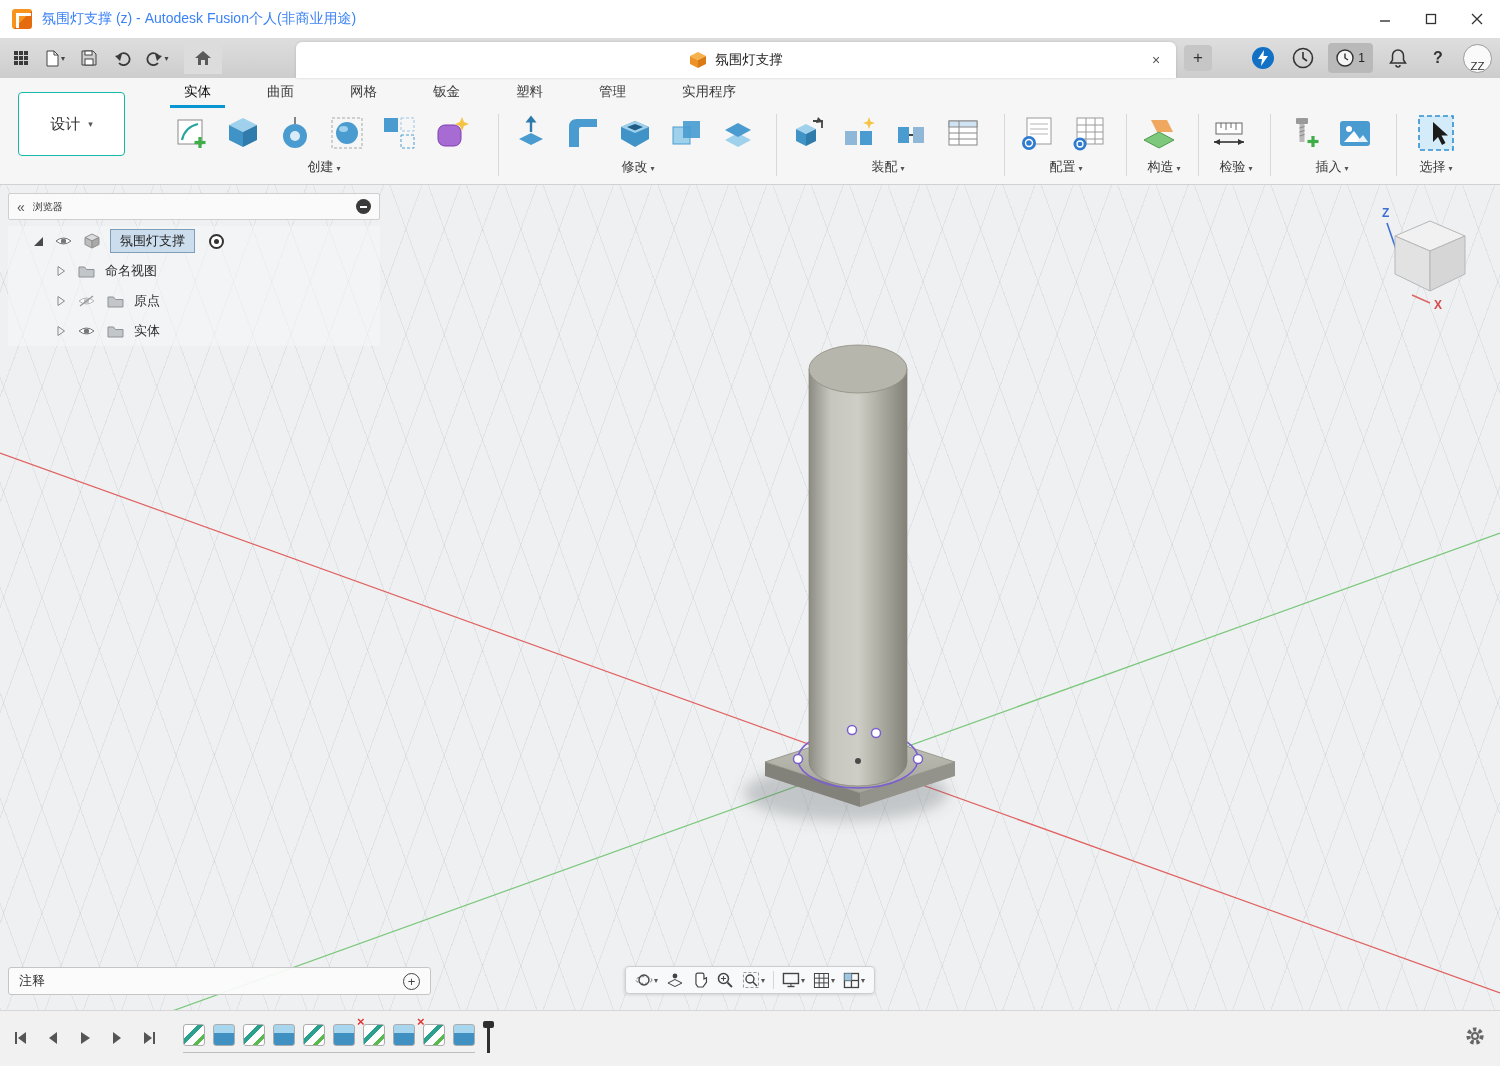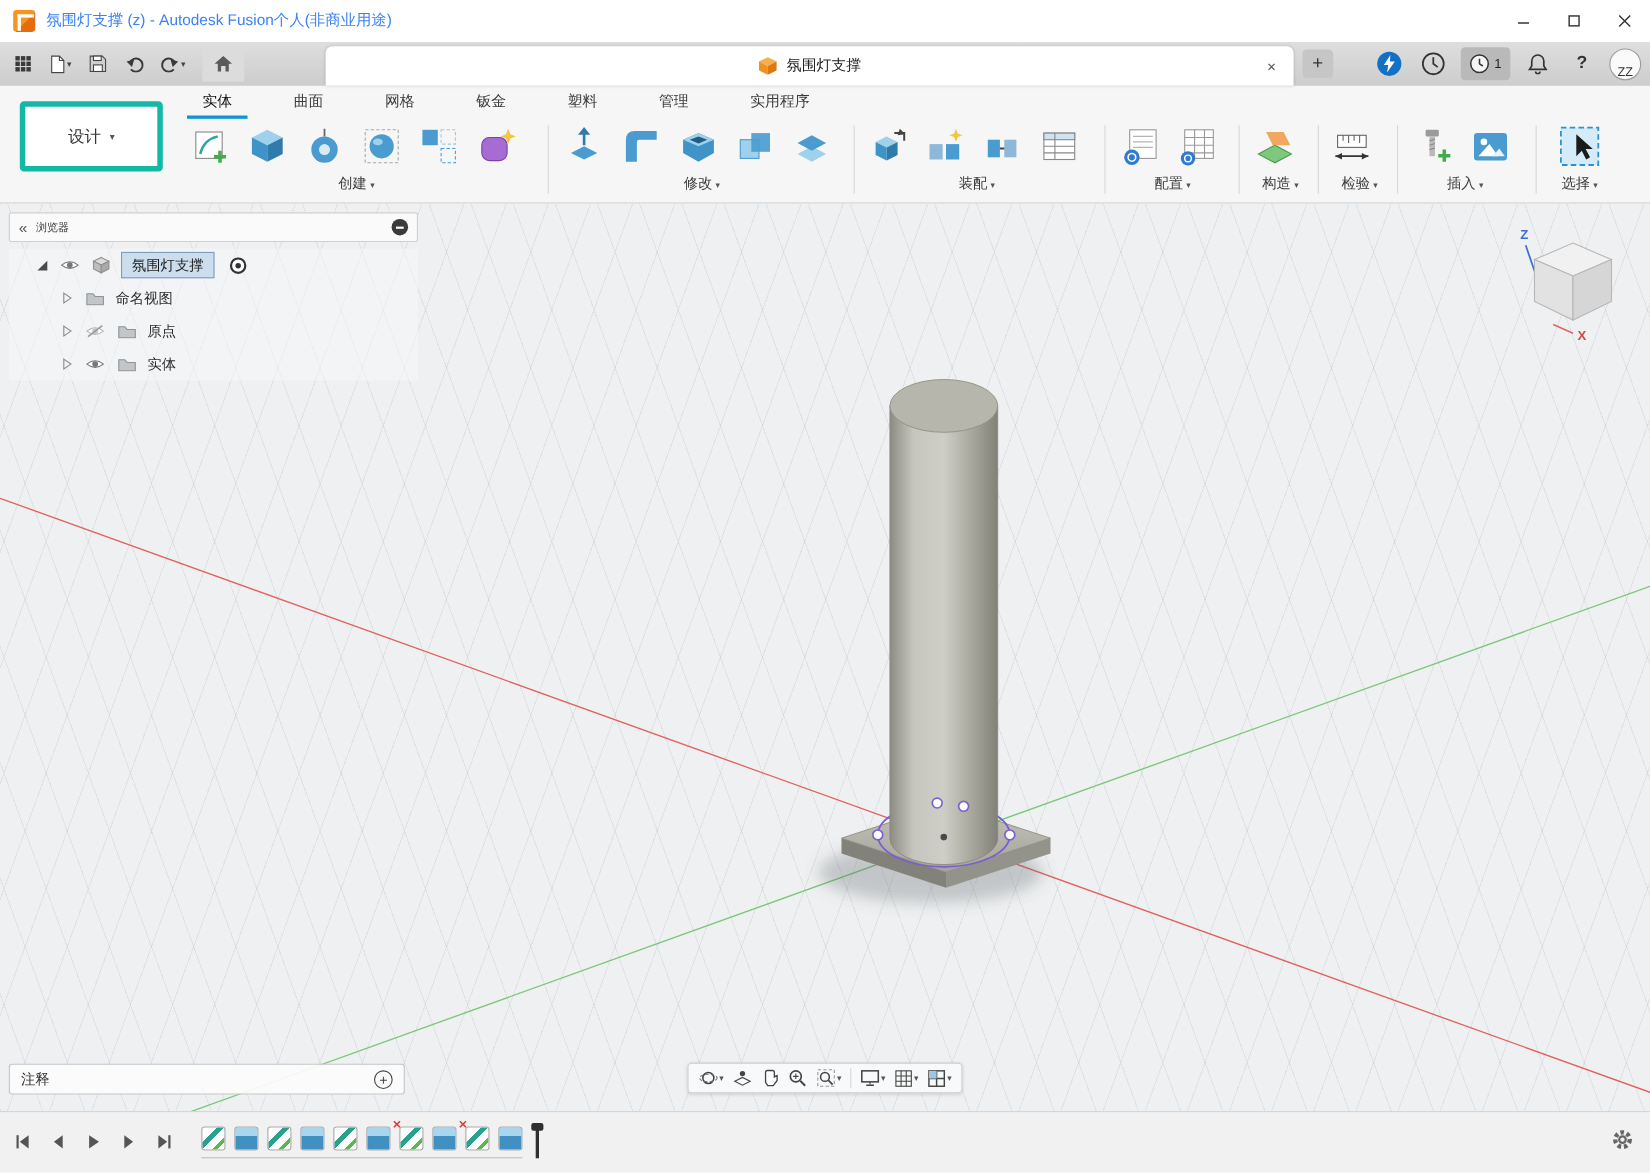--- a/index.html
+++ b/index.html
@@ -26,21 +26,21 @@
   .doc-tab-label{margin-left:8px;font-size:13.5px;color:#222}
   .newtab-btn{position:absolute;left:1184px;top:7px;width:28px;height:26px;background:#c6c6c6;border-radius:4px;display:flex;align-items:center;justify-content:center;font-size:17px;color:#333}
   .ab-right{position:absolute;right:8px;top:0;height:40px;display:flex;align-items:center;gap:10px}
   .clock-chip{display:flex;align-items:center;gap:4px;background:#b9b9b9;border-radius:4px;height:30px;padding:0 8px}
   .clock-badge{font-size:12px;color:#222}
   .avatar{width:29px;height:29px;border-radius:50%;background:#fafafa;border:1px solid #9a9a9a;display:flex;align-items:flex-end;justify-content:center;font-size:11.5px;color:#333}
   .help-glyph{font-size:16px;font-weight:bold;color:#333}
 
   
   .ribbon{position:absolute;top:78px;left:0;right:0;height:107px;background:#f6f6f6;border-bottom:1px solid #cfd1d2;z-index:48}
-  .workspace-btn{position:absolute;left:18px;top:14px;width:130px;height:64px;background:#fff;border:5px solid #14b8a6;border-radius:4px;display:flex;align-items:center;justify-content:center;gap:8px;font-size:15px;color:#333}
+  .workspace-btn{position:absolute;left:18px;top:14px;width:107px;height:64px;background:#fff;border:1px solid #14b8a6;border-radius:4px;display:flex;align-items:center;justify-content:center;gap:8px;font-size:15px;color:#333}
   .ws-caret{font-size:9px;color:#555}
   .ribbon-tabs{position:absolute;left:170px;top:0;height:30px;display:flex}
   .rtab{padding:0 14px;margin-right:28px;line-height:28px;font-size:13.5px;color:#3c3c3c;border-bottom:3px solid transparent}
   .rtab.active{color:#111;border-bottom-color:var(--accent,#0a96d2)}
   .tools{position:absolute;left:0;top:30px;right:0;height:77px}
   .tool-group{position:absolute;top:2px}
   .tool-icons{display:flex;gap:6px}
   .tool-btn{width:46px;height:46px;display:flex;align-items:center;justify-content:center;border-radius:3px}
   .group-label{margin-top:2px;text-align:center;font-size:13px;color:#3a3a3a}
   .group-label .caret{font-size:8px;color:#555;margin-left:3px}
@@ -64,21 +64,21 @@
   .trow{height:30px;display:flex;align-items:center;background:rgba(246,248,249,.55)}
   .tri-exp{width:0;height:0;border-left:9px solid transparent;border-bottom:9px solid #4a4a4a;margin-left:26px}
   .tri-col{margin-left:48px;display:flex}
   .t-icon{margin-left:12px;display:flex}
   .root-label{margin-left:10px;padding:2px 9px;background:#ccdeed;border:1px solid #7d9db8;color:#1f1f1f;font-size:13px}
   .row-label{margin-left:10px;font-size:13px;color:#2d2d2d}
   .radio{margin-left:14px;width:15px;height:15px;border-radius:50%;border:2px solid #333;background:#fff;display:flex;align-items:center;justify-content:center}
   .radio .dot{width:5px;height:5px;border-radius:50%;background:#333}
 
   
-  .comments{position:absolute;left:8px;bottom:15px;width:360px;height:28px;background:rgba(252,252,252,.92);border:1px solid #c5c5c5;border-radius:3px;display:flex;align-items:center;padding:0 10px;z-index:10}
+  .comments{position:absolute;left:8px;bottom:15px;width:423px;height:28px;background:rgba(252,252,252,.92);border:1px solid #c5c5c5;border-radius:3px;display:flex;align-items:center;padding:0 10px;z-index:10}
   .comments-label{font-size:13px;color:#333}
   .plus-circle{margin-left:auto;width:17px;height:17px;border-radius:50%;border:1.5px solid #444;color:#444;display:flex;align-items:center;justify-content:center;font-size:13px;line-height:1}
 
   
   .viewbar{position:absolute;left:50%;transform:translateX(-50%);bottom:16px;height:28px;background:rgba(248,249,250,.95);border:1px solid #cdcdcd;border-radius:4px;display:flex;align-items:center;padding:0 6px;gap:2px;z-index:10;box-shadow:0 1px 3px rgba(0,0,0,.12)}
   .vb-btn{height:24px;display:flex;align-items:center;justify-content:center;padding:0 3px;border-radius:3px;color:#444}
   .vb-caret{font-size:8px;color:#555;margin-left:1px}
   .vb-sep{width:1px;height:18px;background:#d5d5d5;margin:0 3px}
 
   

